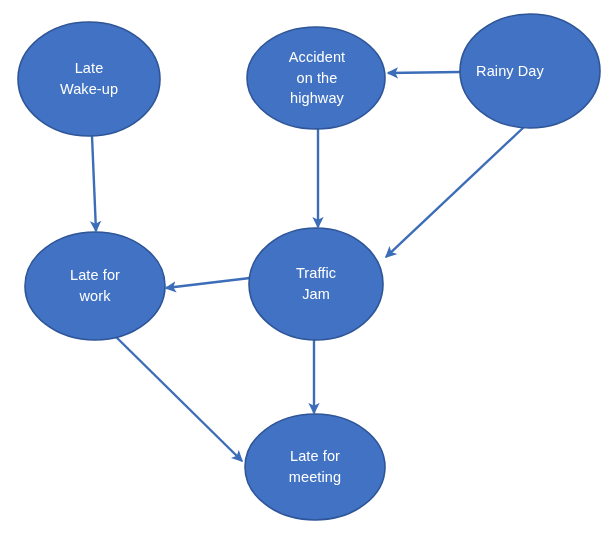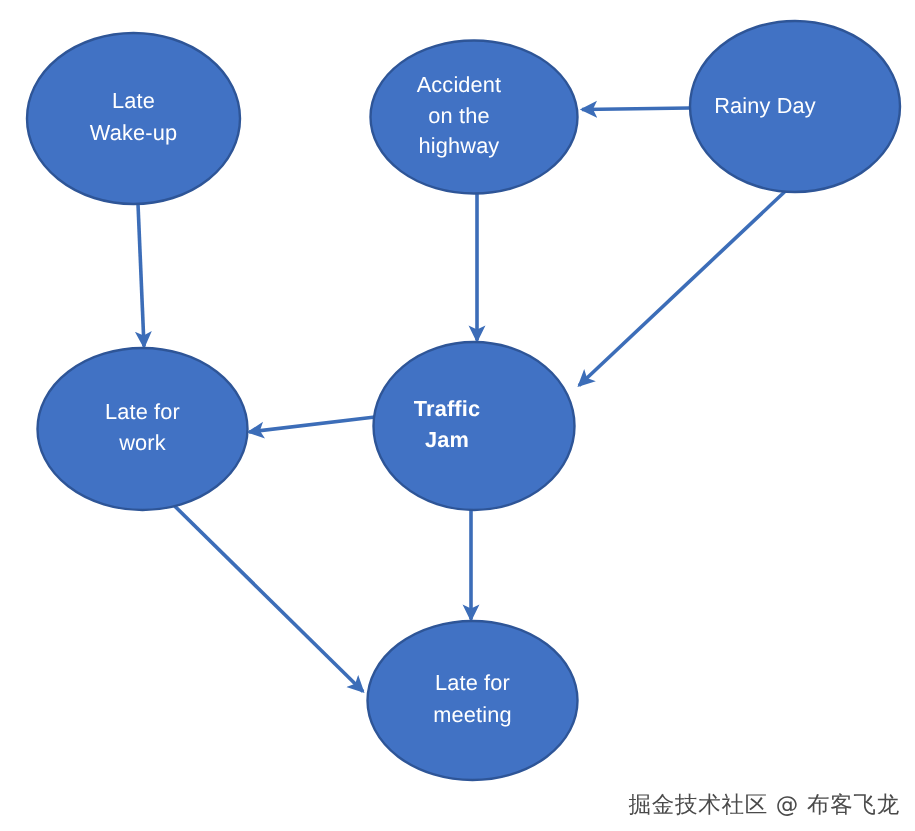--- a/index.html
+++ b/index.html
@@ -76,27 +76,26 @@
         <ellipse cx="530" cy="71" rx="70" ry="57" fill="#4172C4" stroke="#2E5597" stroke-width="1.6"></ellipse>
         <ellipse cx="95" cy="286" rx="70" ry="54" fill="#4172C4" stroke="#2E5597" stroke-width="1.6"></ellipse>
         <ellipse cx="316" cy="284" rx="67" ry="56" fill="#4172C4" stroke="#2E5597" stroke-width="1.6"></ellipse>
         <ellipse cx="315" cy="467" rx="70" ry="53" fill="#4172C4" stroke="#2E5597" stroke-width="1.6"></ellipse>
       </g>
   </svg>
 
   <div id="label-layer">
       <div class="node-label" style="left: 18px; top: 22px; width: 142px; height: 114px; color: rgb(255, 255, 255);">Late
 Wake-up</div>
-      <div class="node-label" style="left: 237px; top: 27px; width: 138px; height: 102px; color: rgb(255, 255, 255);">Accident
+      <div class="node-label" style="left: 248px; top: 27px; width: 138px; height: 102px; color: rgb(255, 255, 255);">Accident
 on the
 highway</div>
       <div class="node-label" style="left: 440px; top: 14px; width: 140px; height: 114px; color: rgb(255, 255, 255);">Rainy Day</div>
       <div class="node-label" style="left: 25px; top: 232px; width: 140px; height: 108px; color: rgb(255, 255, 255);">Late for
 work</div>
-      <div class="node-label" style="left: 231px; top: 228px; width: 134px; height: 112px; color: rgb(255, 255, 255); font-weight: bold;">Traffic
+      <div class="node-label" style="left: 249px; top: 228px; width: 134px; height: 112px; color: rgb(255, 255, 255);">Traffic
 Jam</div>
       <div class="node-label" style="left: 245px; top: 414px; width: 140px; height: 106px; color: rgb(255, 255, 255);">Late for
 meeting</div>
     </div>
 
-  <div id="watermark">掘金技术社区 @ 布客飞龙</div>
 
 </div>
 
 </body></html>

